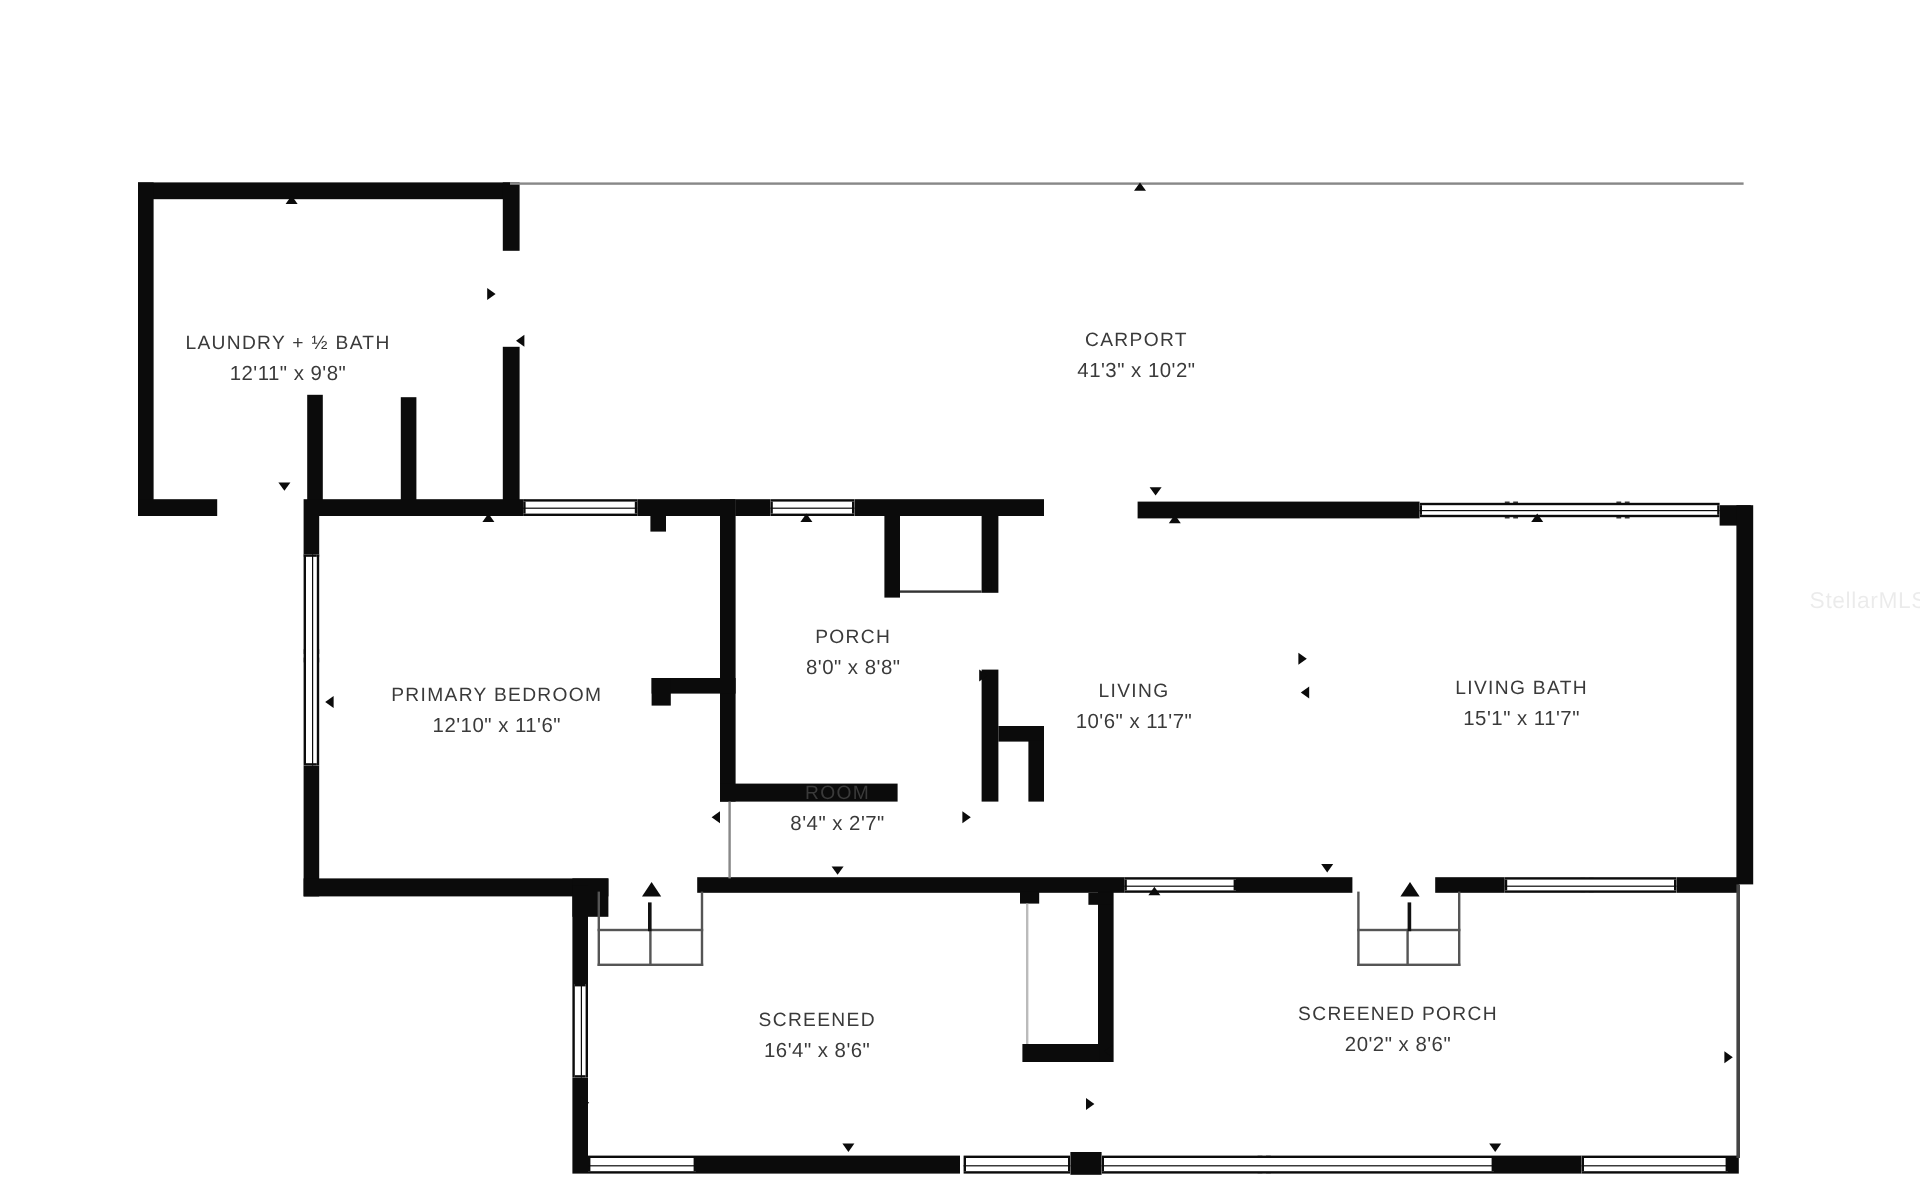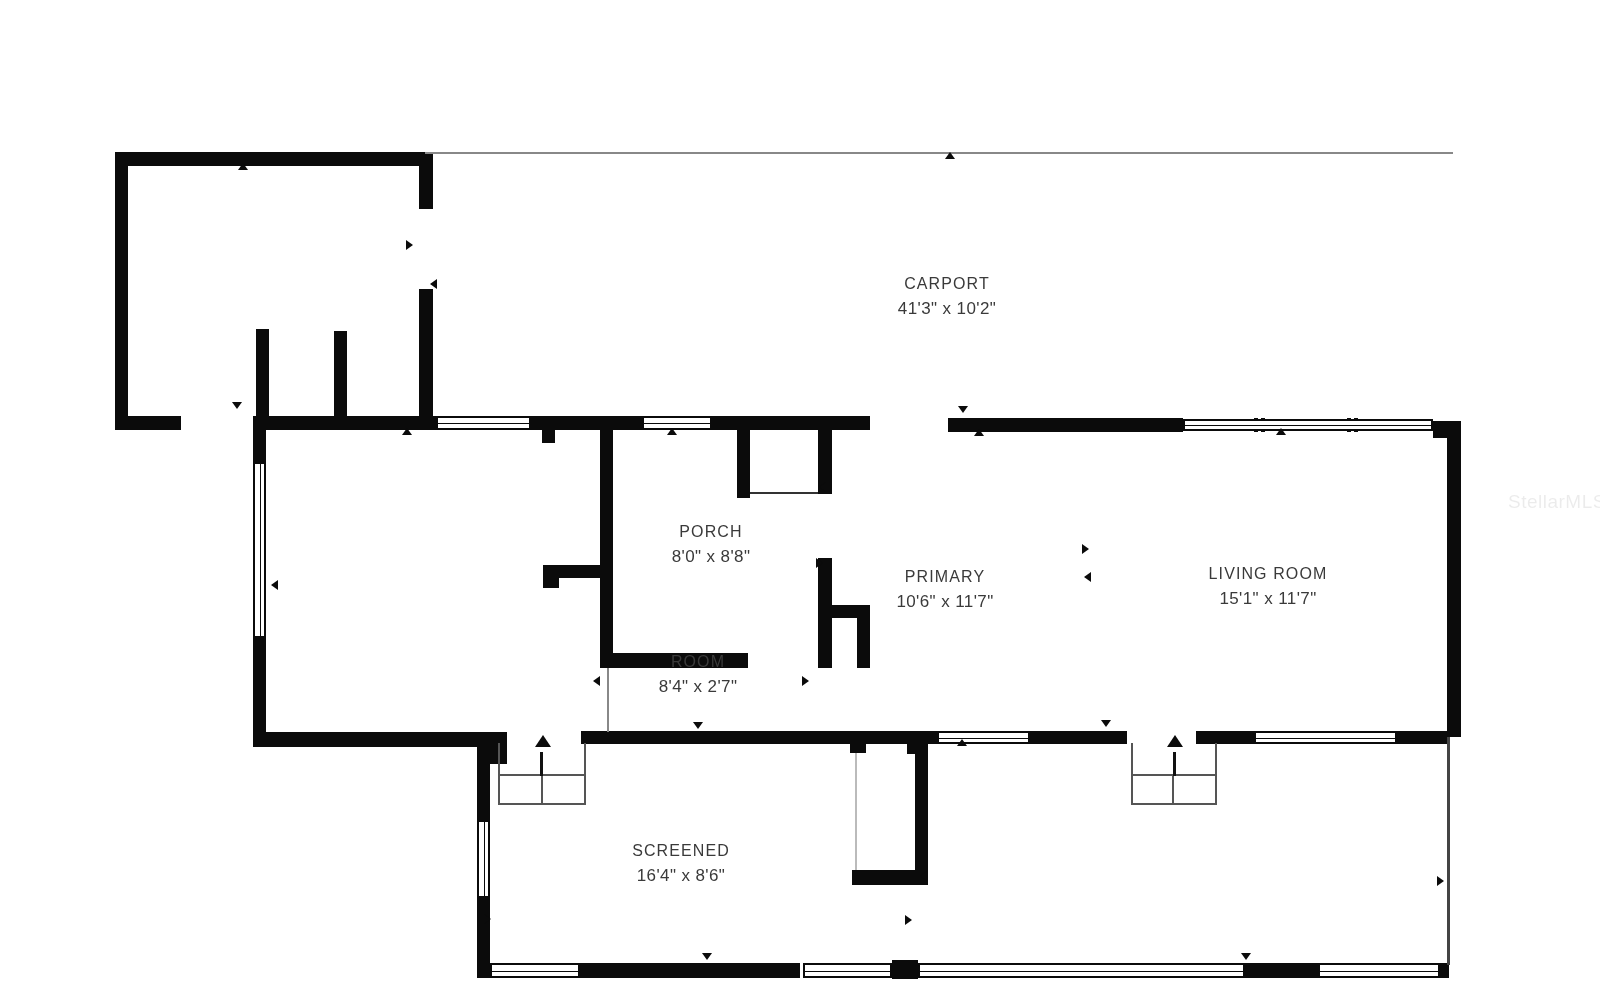--- a/index.html
+++ b/index.html
@@ -179,47 +179,59 @@
       <div class="tri" style="left: 430px; top: 279px; border-top: 5px solid transparent; border-bottom: 5px solid transparent; border-right: 7px solid rgb(11, 11, 11);"></div>
       <div class="tri" style="left: 593px; top: 676px; border-top: 5px solid transparent; border-bottom: 5px solid transparent; border-right: 7px solid rgb(11, 11, 11);"></div>
       <div class="tri" style="left: 1084px; top: 572px; border-top: 5px solid transparent; border-bottom: 5px solid transparent; border-right: 7px solid rgb(11, 11, 11);"></div>
       <div class="tri" style="left: 920px; top: 871px; border-top: 5px solid transparent; border-bottom: 5px solid transparent; border-right: 7px solid rgb(11, 11, 11);"></div>
       <div class="tri" style="left: 819px; top: 482px; border-top: 5px solid transparent; border-bottom: 5px solid transparent; border-right: 7px solid rgb(11, 11, 11);"></div>
       <div class="tri" style="left: 271px; top: 580px; border-top: 5px solid transparent; border-bottom: 5px solid transparent; border-right: 7px solid rgb(11, 11, 11);"></div>
       <div class="tri" style="left: 535px; top: 735px; border-left: 8px solid transparent; border-right: 8px solid transparent; border-bottom: 12px solid rgb(11, 11, 11);"></div>
       <div class="tri" style="left: 1167px; top: 735px; border-left: 8px solid transparent; border-right: 8px solid transparent; border-bottom: 12px solid rgb(11, 11, 11);"></div>
     </div>
 
+  <div class="room-label" style="left:240px;top:300px">
+    <div class="room-name">LAUNDRY + ½ BATH</div>
+    <div class="room-dims">12'11" x 9'8"</div>
+  </div>
 
   <div class="room-label" style="left:947px;top:297px">
     <div class="room-name">CARPORT</div>
     <div class="room-dims">41'3" x 10'2"</div>
   </div>
 
+  <div class="room-label" style="left:414px;top:593px">
+    <div class="room-name">PRIMARY BEDROOM</div>
+    <div class="room-dims">12'10" x 11'6"</div>
+  </div>
 
   <div class="room-label" style="left:711px;top:545px">
     <div class="room-name">PORCH</div>
     <div class="room-dims">8'0" x 8'8"</div>
   </div>
 
   <div class="room-label" style="left:945px;top:590px">
-    <div class="room-name">PRIMARY</div>
+    <div class="room-name">LIVING</div>
     <div class="room-dims">10'6" x 11'7"</div>
   </div>
 
   <div class="room-label" style="left:1268px;top:587px">
-    <div class="room-name">LIVING ROOM</div>
+    <div class="room-name">LIVING BATH</div>
     <div class="room-dims">15'1" x 11'7"</div>
   </div>
 
   <div class="room-label" style="left:698px;top:675px">
     <div class="room-name">ROOM</div>
     <div class="room-dims">8'4" x 2'7"</div>
   </div>
 
   <div class="room-label" style="left:681px;top:864px">
     <div class="room-name">SCREENED</div>
     <div class="room-dims">16'4" x 8'6"</div>
   </div>
 
+  <div class="room-label" style="left:1165px;top:859px">
+    <div class="room-name">SCREENED PORCH</div>
+    <div class="room-dims">20'2" x 8'6"</div>
+  </div>
 
   <div class="watermark">StellarMLS</div>
 </div>
 
 </body></html>

